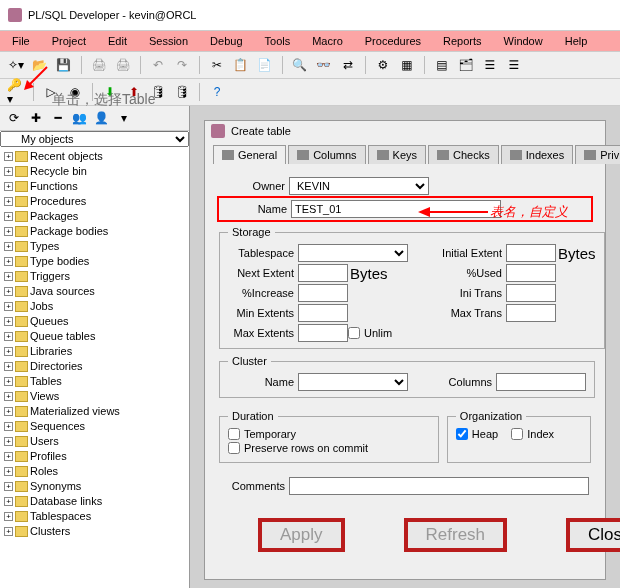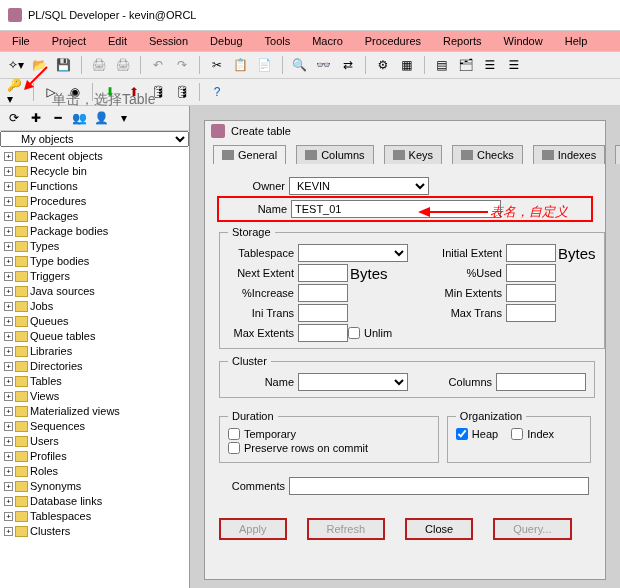--- a/index.html
+++ b/index.html
@@ -16,36 +16,36 @@
 .sidebar-tools { padding: 2px 4px; display: flex; gap: 2px; border-bottom: 1px solid #ccc; background: #f0f0f0; font-size: 10px; }
 .sidebar-select { width: 100%; font-size: 11px; margin: 0; padding-left: 16px; }
 .tree { flex: 1; overflow: auto; padding: 2px; background: #fff; }
 .tree-item { display: flex; align-items: center; gap: 2px; padding: 0 2px; line-height: 15px; white-space: nowrap; }
 .tree-item .exp { width: 9px; height: 9px; border: 1px solid #888; display: inline-flex; align-items: center; justify-content: center; font-size: 8px; line-height: 1; cursor: pointer; }
 .tree-item .fld { width: 13px; height: 11px; background: #f0d060; border: 1px solid #c0a030; }
 .content { flex: 1; background: #d0d0d0; padding: 14px; position: relative; overflow: hidden; }
 .panel { margin: 0; background: #efefef; border: 1px solid #999; height: 100%; }
 .panel-title { padding: 3px 6px; display: flex; align-items: center; gap: 6px; background: #efefef; }
 .panel-title .icon { width: 14px; height: 14px; background: #b07090; border-radius: 2px; }
-.tabs { display: flex; gap: 10px; padding: 4px 8px 0; background: #efefef; }
+.tabs { display: flex; gap: 2px; padding: 4px 8px 0; background: #efefef; }
 .tab { padding: 3px 8px; background: #e0e0e0; border: 1px solid #999; border-bottom: none; display: flex; align-items: center; gap: 4px; cursor: pointer; font-size: 10px; }
 .tab.active { background: #efefef; font-weight: normal; }
 .tab-icon { width: 12px; height: 10px; background: #888; }
 .form { padding: 10px 14px; background: #efefef; }
 .row { display: flex; align-items: center; margin: 3px 0; }
 .row label { width: 66px; text-align: right; margin-right: 4px; }
 select.fld, input.fld { border: 1px solid #7a7a7a; background: #fff; height: 18px; padding: 1px 3px; font-size: 11px; }
 .row.name { outline: 2px solid red; padding: 2px; }
 fieldset { border: 1px solid #aaa; margin: 6px 0; padding: 6px 8px; }
 fieldset legend { padding: 0 4px; font-size: 11px; }
 .grid2 { display: grid; grid-template-columns: 1fr 1fr; gap: 2px 18px; }
 .grid2 .cell { display: flex; align-items: center; }
 .grid2 label { width: 66px; text-align: right; margin-right: 4px; font-size: 11px; }
 .btns { display: flex; gap: 20px; padding: 10px 14px; }
-.btns button { padding: 3px 18px; border: 2px solid #b91c1c; background: #e8e8e8; cursor: pointer; font-size: 11px; }
+.btns button { padding: 3px 18px; border: 4px solid #b91c1c; background: #e8e8e8; cursor: pointer; font-size: 17px; margin-left: 39px; }
 .btns button.disabled { color: #999; }
 .annot1 { position: absolute; color: #737373; font-size: 14px; left: 52px; top: 91px; z-index: 10; }
 .arrow1 { position: absolute; left: 22px; top: 62px; z-index: 10; }
 .annot2 { position: absolute; color: red; font-size: 13px; left: 490px; top: 203px; z-index: 10; font-style: italic; }
 .arrow2 { position: absolute; left: 418px; top: 205px; z-index: 10; }
 .chk { display: inline-flex; align-items: center; gap: 4px; margin-right: 10px; font-size: 11px; }
 .chk input { width: 12px; height: 12px; }
 .unit { font-size: 15px; margin-left: 2px; }
 </style>
 </head>
@@ -327,25 +327,25 @@
               </div>
             <div class="cell">
                 <label>%Used</label>
                 <input class="fld" style="width: 50px;">
               </div>
             <div class="cell">
                 <label>%Increase</label>
                 <input class="fld" style="width: 50px;">
               </div>
             <div class="cell">
+                <label>Ini Trans</label>
+                <input class="fld" style="width: 50px;">
+              </div>
+            <div class="cell">
                 <label>Min Extents</label>
-                <input class="fld" style="width: 50px;">
-              </div>
-            <div class="cell">
-                <label>Ini Trans</label>
                 <input class="fld" style="width: 50px;">
               </div>
             <div class="cell">
                 <label>Max Trans</label>
                 <input class="fld" style="width: 50px;">
               </div>
             <div class="cell">
                 <label>Max Extents</label>
                 <input class="fld" style="width: 50px;"> 
                 <label class="chk">

